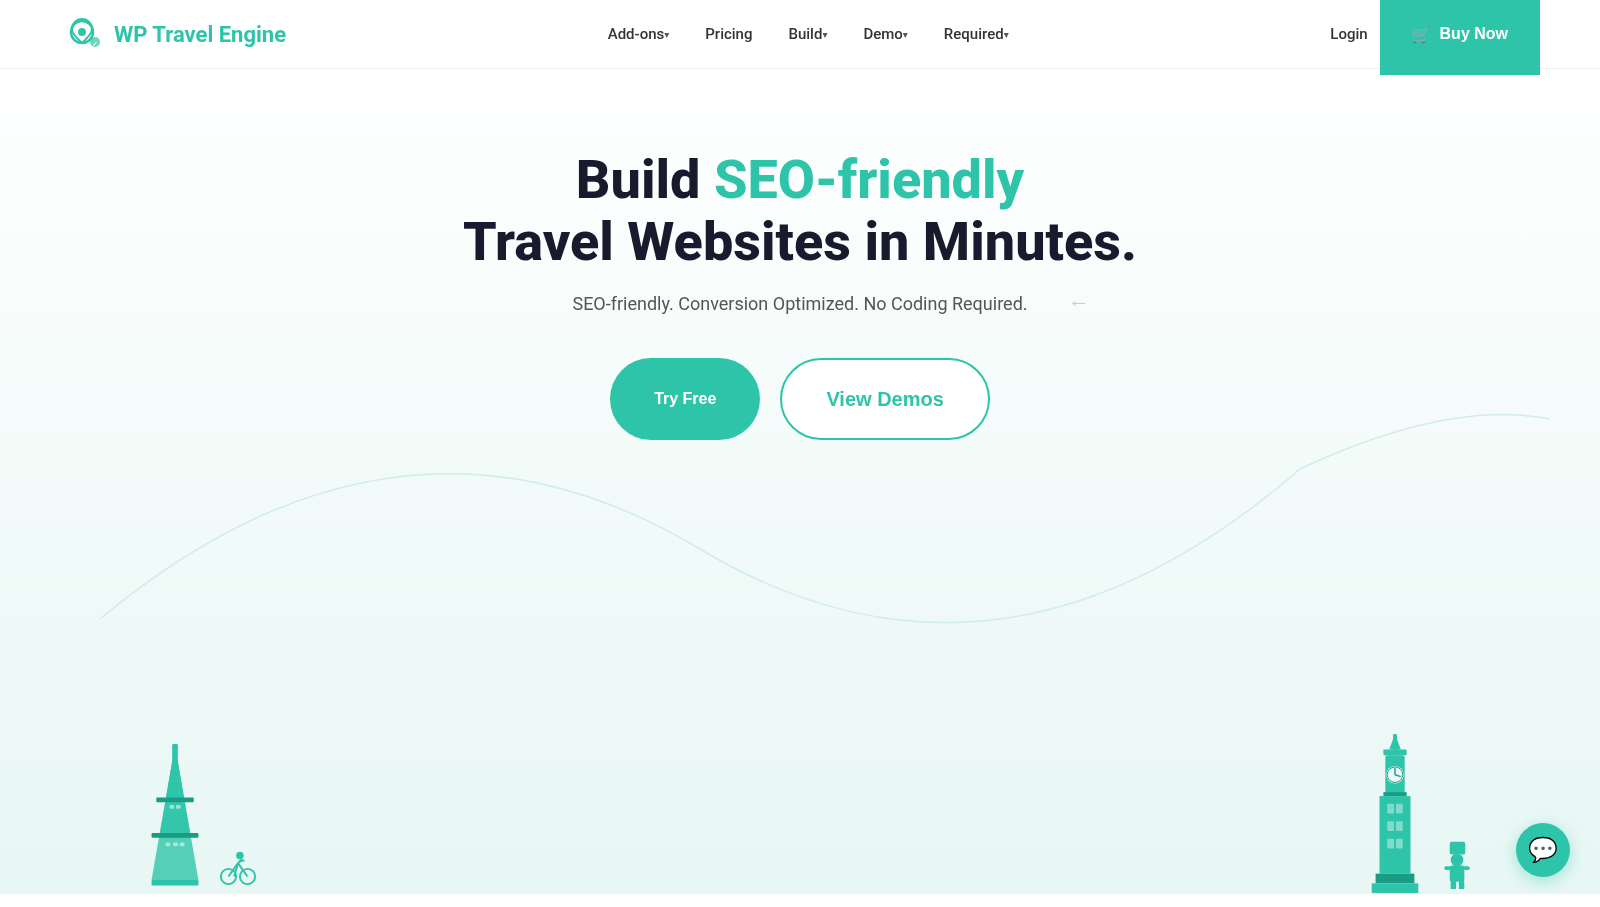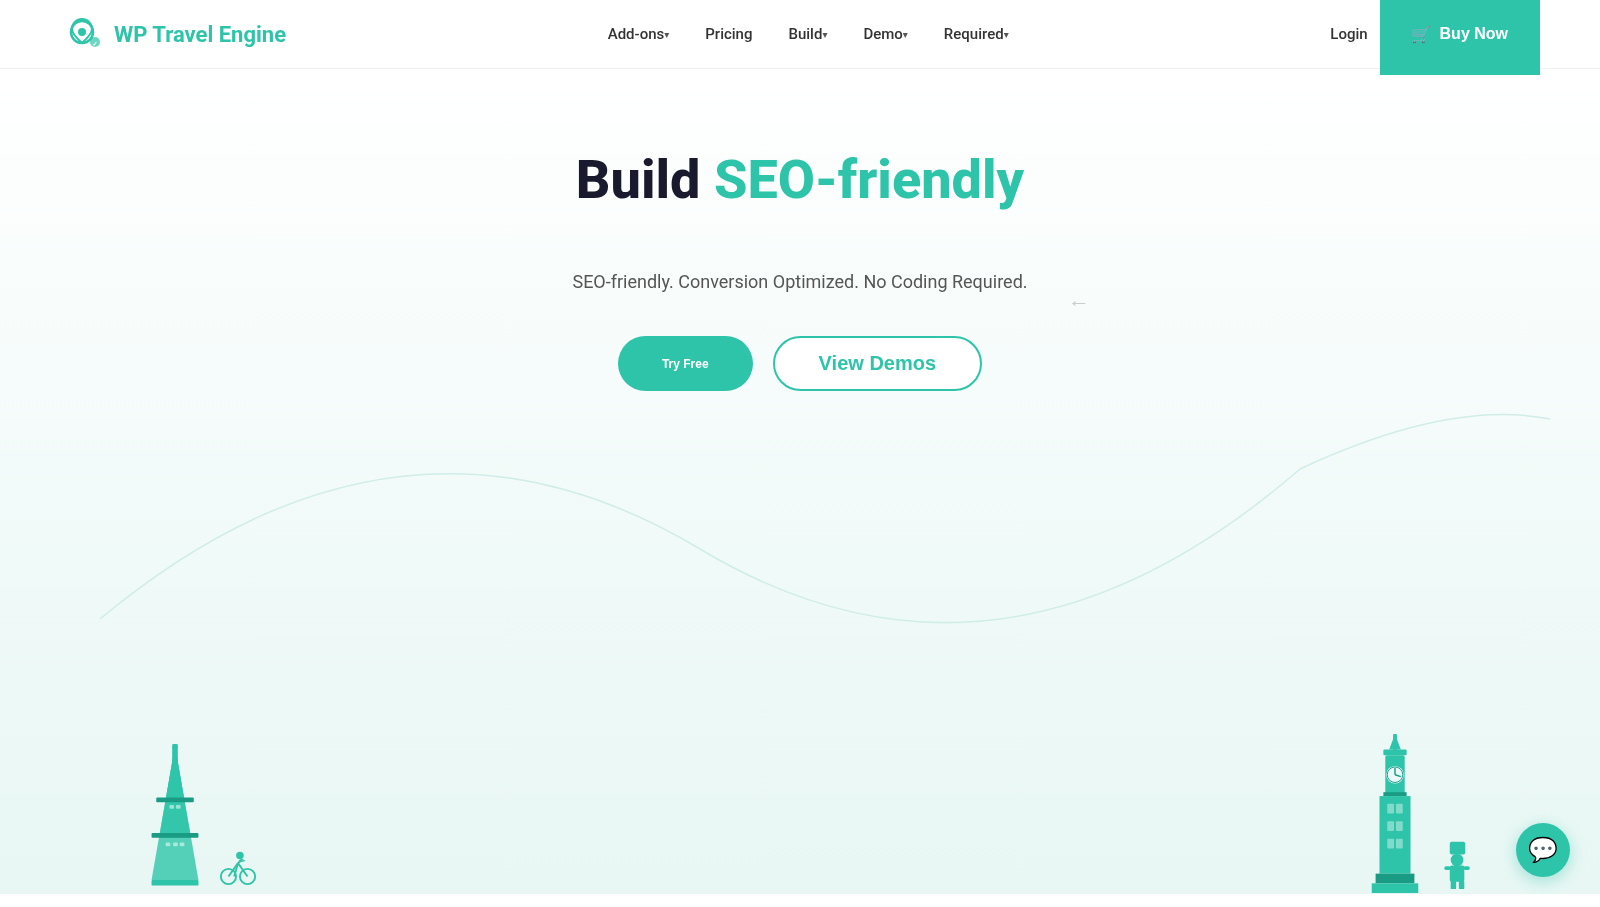--- a/index.html
+++ b/index.html
@@ -105,34 +105,33 @@
       margin-bottom: 20px;
     }
     .hero-title .highlight {
       color: #2ec4a9;
     }
     .hero-subtitle {
       text-align: center;
       font-size: 18px;
       color: #555;
       margin-bottom: 44px;
-      margin-top: 40px;
     }
     .hero-buttons {
       display: flex;
       gap: 20px;
       margin-bottom: 60px;
     }
     .btn-try-free {
       background: #2ec4a9;
       color: #fff;
       border: none;
       border-radius: 50px;
-      padding: 19px 44px;
-      font-size: 12px;
+      padding: 32px 44px;
+      font-size: 16px;
       font-weight: 600;
       cursor: pointer;
     }
     .btn-view-demos {
       background: #fff;
       color: #2ec4a9;
       border: 2px solid #2ec4a9;
       border-radius: 50px;
       padding: 14px 44px;
       font-size: 20px;
@@ -281,20 +280,21 @@
 <section class="hero">
 
   <svg class="hero-curve" viewBox="0 0 1600 400" fill="none" xmlns="http://www.w3.org/2000/svg" height="400">
     <path d="M 100 350 Q 400 100 700 280 Q 1000 460 1300 200 Q 1450 130 1550 150" stroke="#d0ede8" stroke-width="1.5" fill="none" stroke-dasharray="none"></path>
   </svg>
 
   <div class="arrow-deco">←</div>
 
   <h1 class="hero-title">
     <span>Build </span><span class="highlight">SEO-friendly</span><br>
+    <span>Travel Websites in Minutes.</span>
   </h1>
 
   <p class="hero-subtitle">SEO-friendly. Conversion Optimized. No Coding Required.</p>
 
   <div class="hero-buttons">
     <button class="btn-try-free">Try Free</button>
     <button class="btn-view-demos">View Demos</button>
   </div>
 
   <div class="illus-left">

